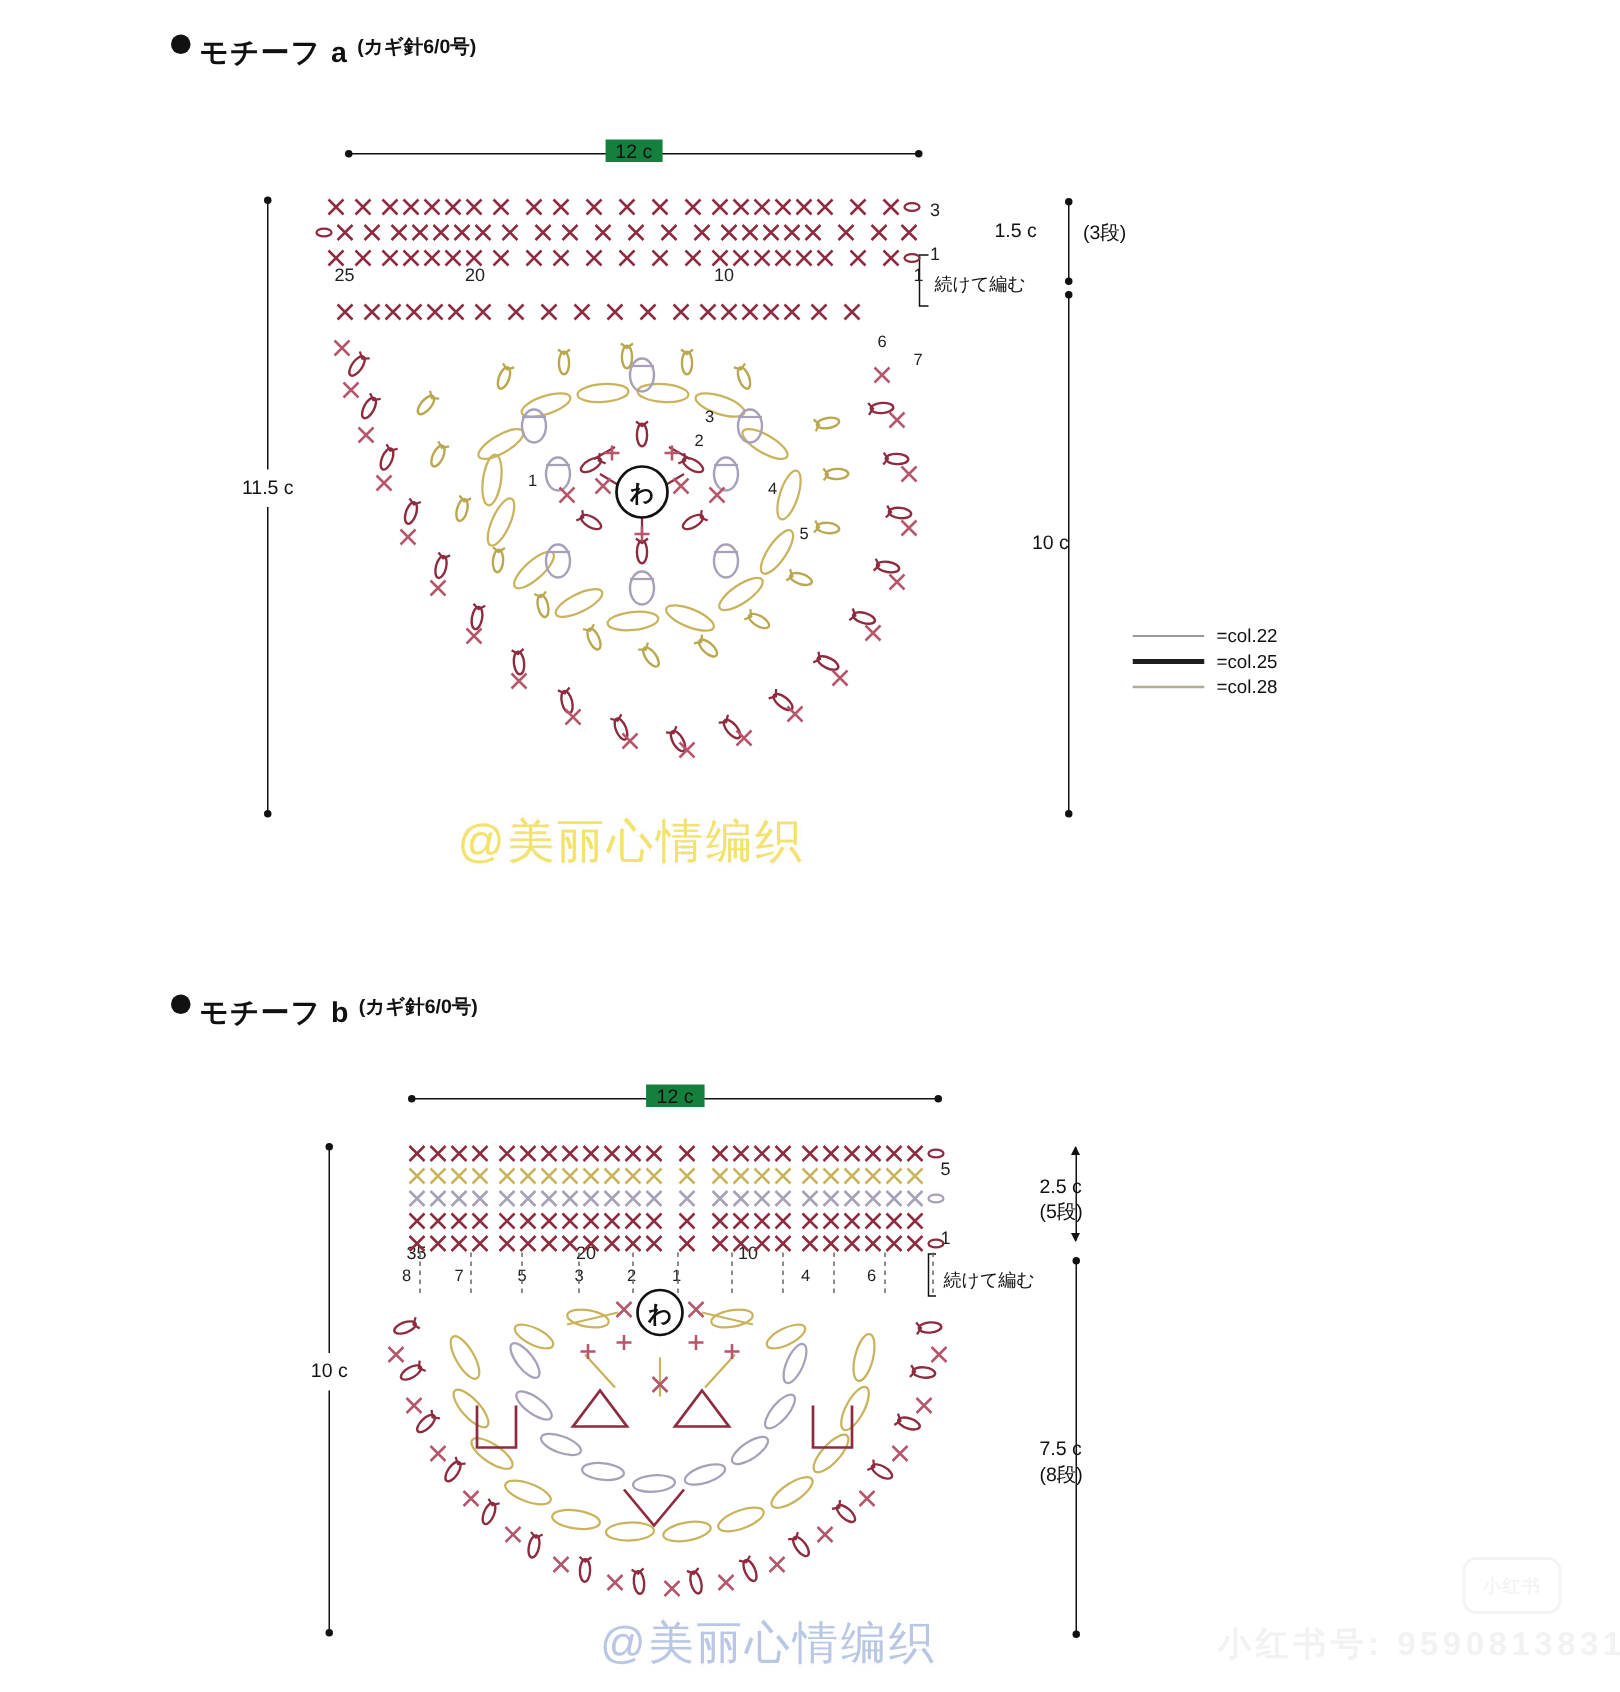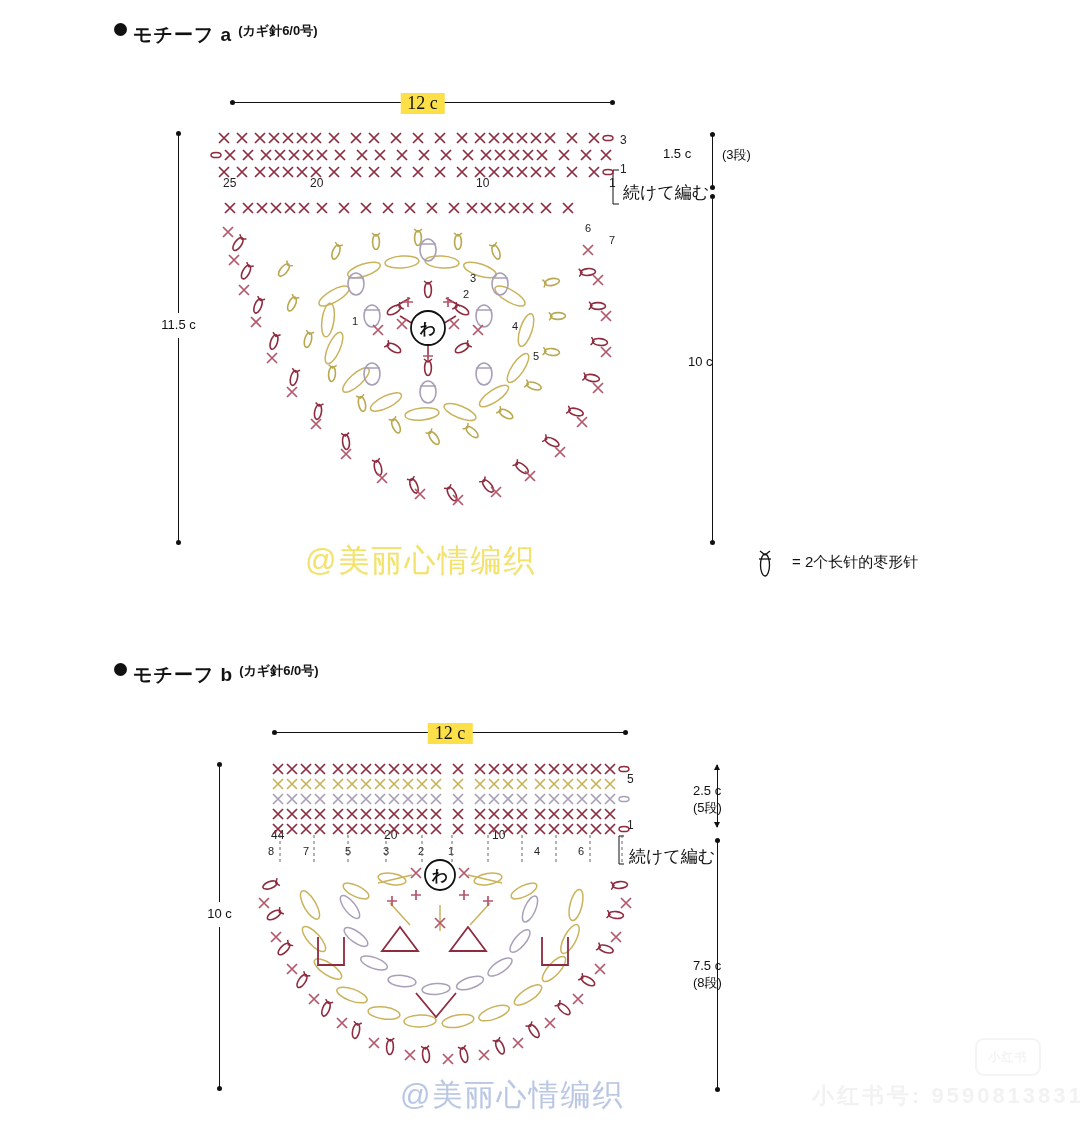--- a/index.html
+++ b/index.html
@@ -17,40 +17,40 @@
           position:relative;top:1px;}
   .motif-title{font-size:19px;font-weight:700;letter-spacing:1px;color:#111;}
   .motif-sub{font-size:13px;font-weight:700;color:#111;letter-spacing:0px;}
 
   
   .dim-h{position:absolute;height:1px;background:#111;}
   .dim-h::before,.dim-h::after{content:"";position:absolute;width:5px;height:5px;
       border-radius:50%;background:#111;top:-2px;}
   .dim-h::before{left:-2px;}
   .dim-h::after{right:-2px;}
-  .dim-h-label{position:absolute;background:#fde047;padding:0 7px;font-size:18px;
-      top:-9px;left:50%;transform:translateX(-50%);white-space:nowrap;color:#111;font-family:Liberation Serif, serif;}
+  .dim-h-label{position:absolute;background:#15803d;padding:0 7px;font-size:13px;
+      top:-9px;left:50%;transform:translateX(-50%);white-space:nowrap;color:#111;}
 
   .dim-v{position:absolute;width:1px;background:#111;}
   .dim-v::before,.dim-v::after{content:"";position:absolute;width:5px;height:5px;
       border-radius:50%;background:#111;left:-2px;}
   .dim-v::before{top:-2px;}
   .dim-v::after{bottom:-2px;}
   .dim-v-label{position:absolute;background:#fff;padding:5px 2px;font-size:13px;
       left:50%;transform:translateX(-50%);text-align:right;line-height:1.15;
       white-space:nowrap;color:#111;}
   .dim-v-arrow{position:absolute;width:1px;background:#111;}
   .dim-v-arrow::before{content:"";position:absolute;top:-1px;left:-3px;
       border-left:3.5px solid transparent;border-right:3.5px solid transparent;
       border-bottom:6px solid #111;}
   .dim-v-arrow::after{content:"";position:absolute;bottom:-1px;left:-3px;
       border-left:3.5px solid transparent;border-right:3.5px solid transparent;
       border-top:6px solid #111;}
 
-  .side-note{position:absolute;font-size:17px;color:#111;white-space:nowrap;}
+  .side-note{position:absolute;font-size:12px;color:#111;white-space:nowrap;}
 
   
   .scale-num{position:absolute;font-size:12px;color:#222;white-space:nowrap;}
   .round-num{position:absolute;font-size:11px;color:#222;white-space:nowrap;}
 
   
   .legend-colors{position:absolute;font-size:12.5px;color:#111;}
   .legend-row{display:flex;align-items:center;gap:8px;height:17px;}
   .legend-line{width:48px;display:block;}
   .legend-txt{white-space:nowrap;}
@@ -693,34 +693,44 @@
   <div class="round-num" style="left:352px;top:315px;">1</div>
   <div class="round-num" style="left:463px;top:288px;">2</div>
   <div class="round-num" style="left:470px;top:272px;">3</div>
   <div class="round-num" style="left:512px;top:320px;">4</div>
   <div class="round-num" style="left:533px;top:350px;">5</div>
   <div class="round-num" style="left:585px;top:222px;">6</div>
   <div class="round-num" style="left:609px;top:234px;">7</div>
 
   <div class="wm wm-a" style="left:305px;top:540px;">@美丽心情编织</div>
 
+  <div class="legend-colors" style="left:755px;top:415px;">
+    <div class="legend-row">
+      <svg class="legend-line" height="8">
+        <line x1="0" y1="4" x2="48" y2="4" stroke="#9a9a9a" stroke-width="1.4"></line>
+      </svg>
+      <span class="legend-txt">=col.22</span>
+    </div>
+    <div class="legend-row">
+      <svg class="legend-line" height="8">
+        <line x1="0" y1="4" x2="48" y2="4" stroke="#1d1d1d" stroke-width="3.2"></line>
+      </svg>
+      <span class="legend-txt">=col.25</span>
+    </div>
+    <div class="legend-row">
+      <svg class="legend-line" height="8">
+        <line x1="0" y1="4" x2="48" y2="4" stroke="#b0ab94" stroke-width="1.8"></line>
+      </svg>
+      <span class="legend-txt">=col.28</span>
+    </div>
+  </div>
 
   <div class="legend-symbols" style="left:748px;top:545px;">
 
 
-    <div class="sym-row">
-      <span class="sym-glyph">
-        <svg width="22" height="32" viewBox="0 0 22 32">
-          <ellipse cx="11" cy="19" rx="4.5" ry="11" fill="none" stroke="#111" stroke-width="1.3"></ellipse>
-          <path d="M6,5 L11,9 L16,5" fill="none" stroke="#111" stroke-width="1.3"></path>
-          <path d="M5,13 L17,13" fill="none" stroke="#111" stroke-width="1.3"></path>
-        </svg>
-      </span>
-      <span class="sym-txt">= 2个长针的枣形针</span>
-    </div>
 
 
   </div>
 
   <div class="motif-head" style="left:114px;top:662px;">
     <span class="bullet"></span>
     <span class="motif-title">モチーフ b</span>
     <span class="motif-sub">(カギ針6/0号)</span>
   </div>
 
@@ -738,21 +748,21 @@
 
   <div class="dim-v" style="left:717px;top:840px;height:250px;"></div>
   <div class="side-note" style="left:693px;top:958px;font-size:13px;">7.5 c</div>
   <div class="side-note" style="left:693px;top:974px;font-size:13px;">(8段)</div>
 
   <div class="side-note" style="left:629px;top:845px;">続けて編む</div>
   <svg class="abs" style="left:612px;top:834px;" width="16" height="34">
     <path d="M12 2 L7 2 L7 30 L12 30" stroke="#111" stroke-width="1" fill="none"></path>
   </svg>
 
-  <div class="scale-num" style="left:271px;top:828px;">44</div>
+  <div class="scale-num" style="left:271px;top:828px;">35</div>
   <div class="scale-num" style="left:384px;top:828px;">20</div>
   <div class="scale-num" style="left:492px;top:828px;">10</div>
   <div class="scale-num" style="left:627px;top:772px;">5</div>
   <div class="scale-num" style="left:627px;top:818px;">1</div>
 
   <div class="round-num" style="left:268px;top:845px;">8</div>
   <div class="round-num" style="left:303px;top:845px;">7</div>
   <div class="round-num" style="left:345px;top:845px;">5</div>
   <div class="round-num" style="left:383px;top:845px;">3</div>
   <div class="round-num" style="left:418px;top:845px;">2</div>

